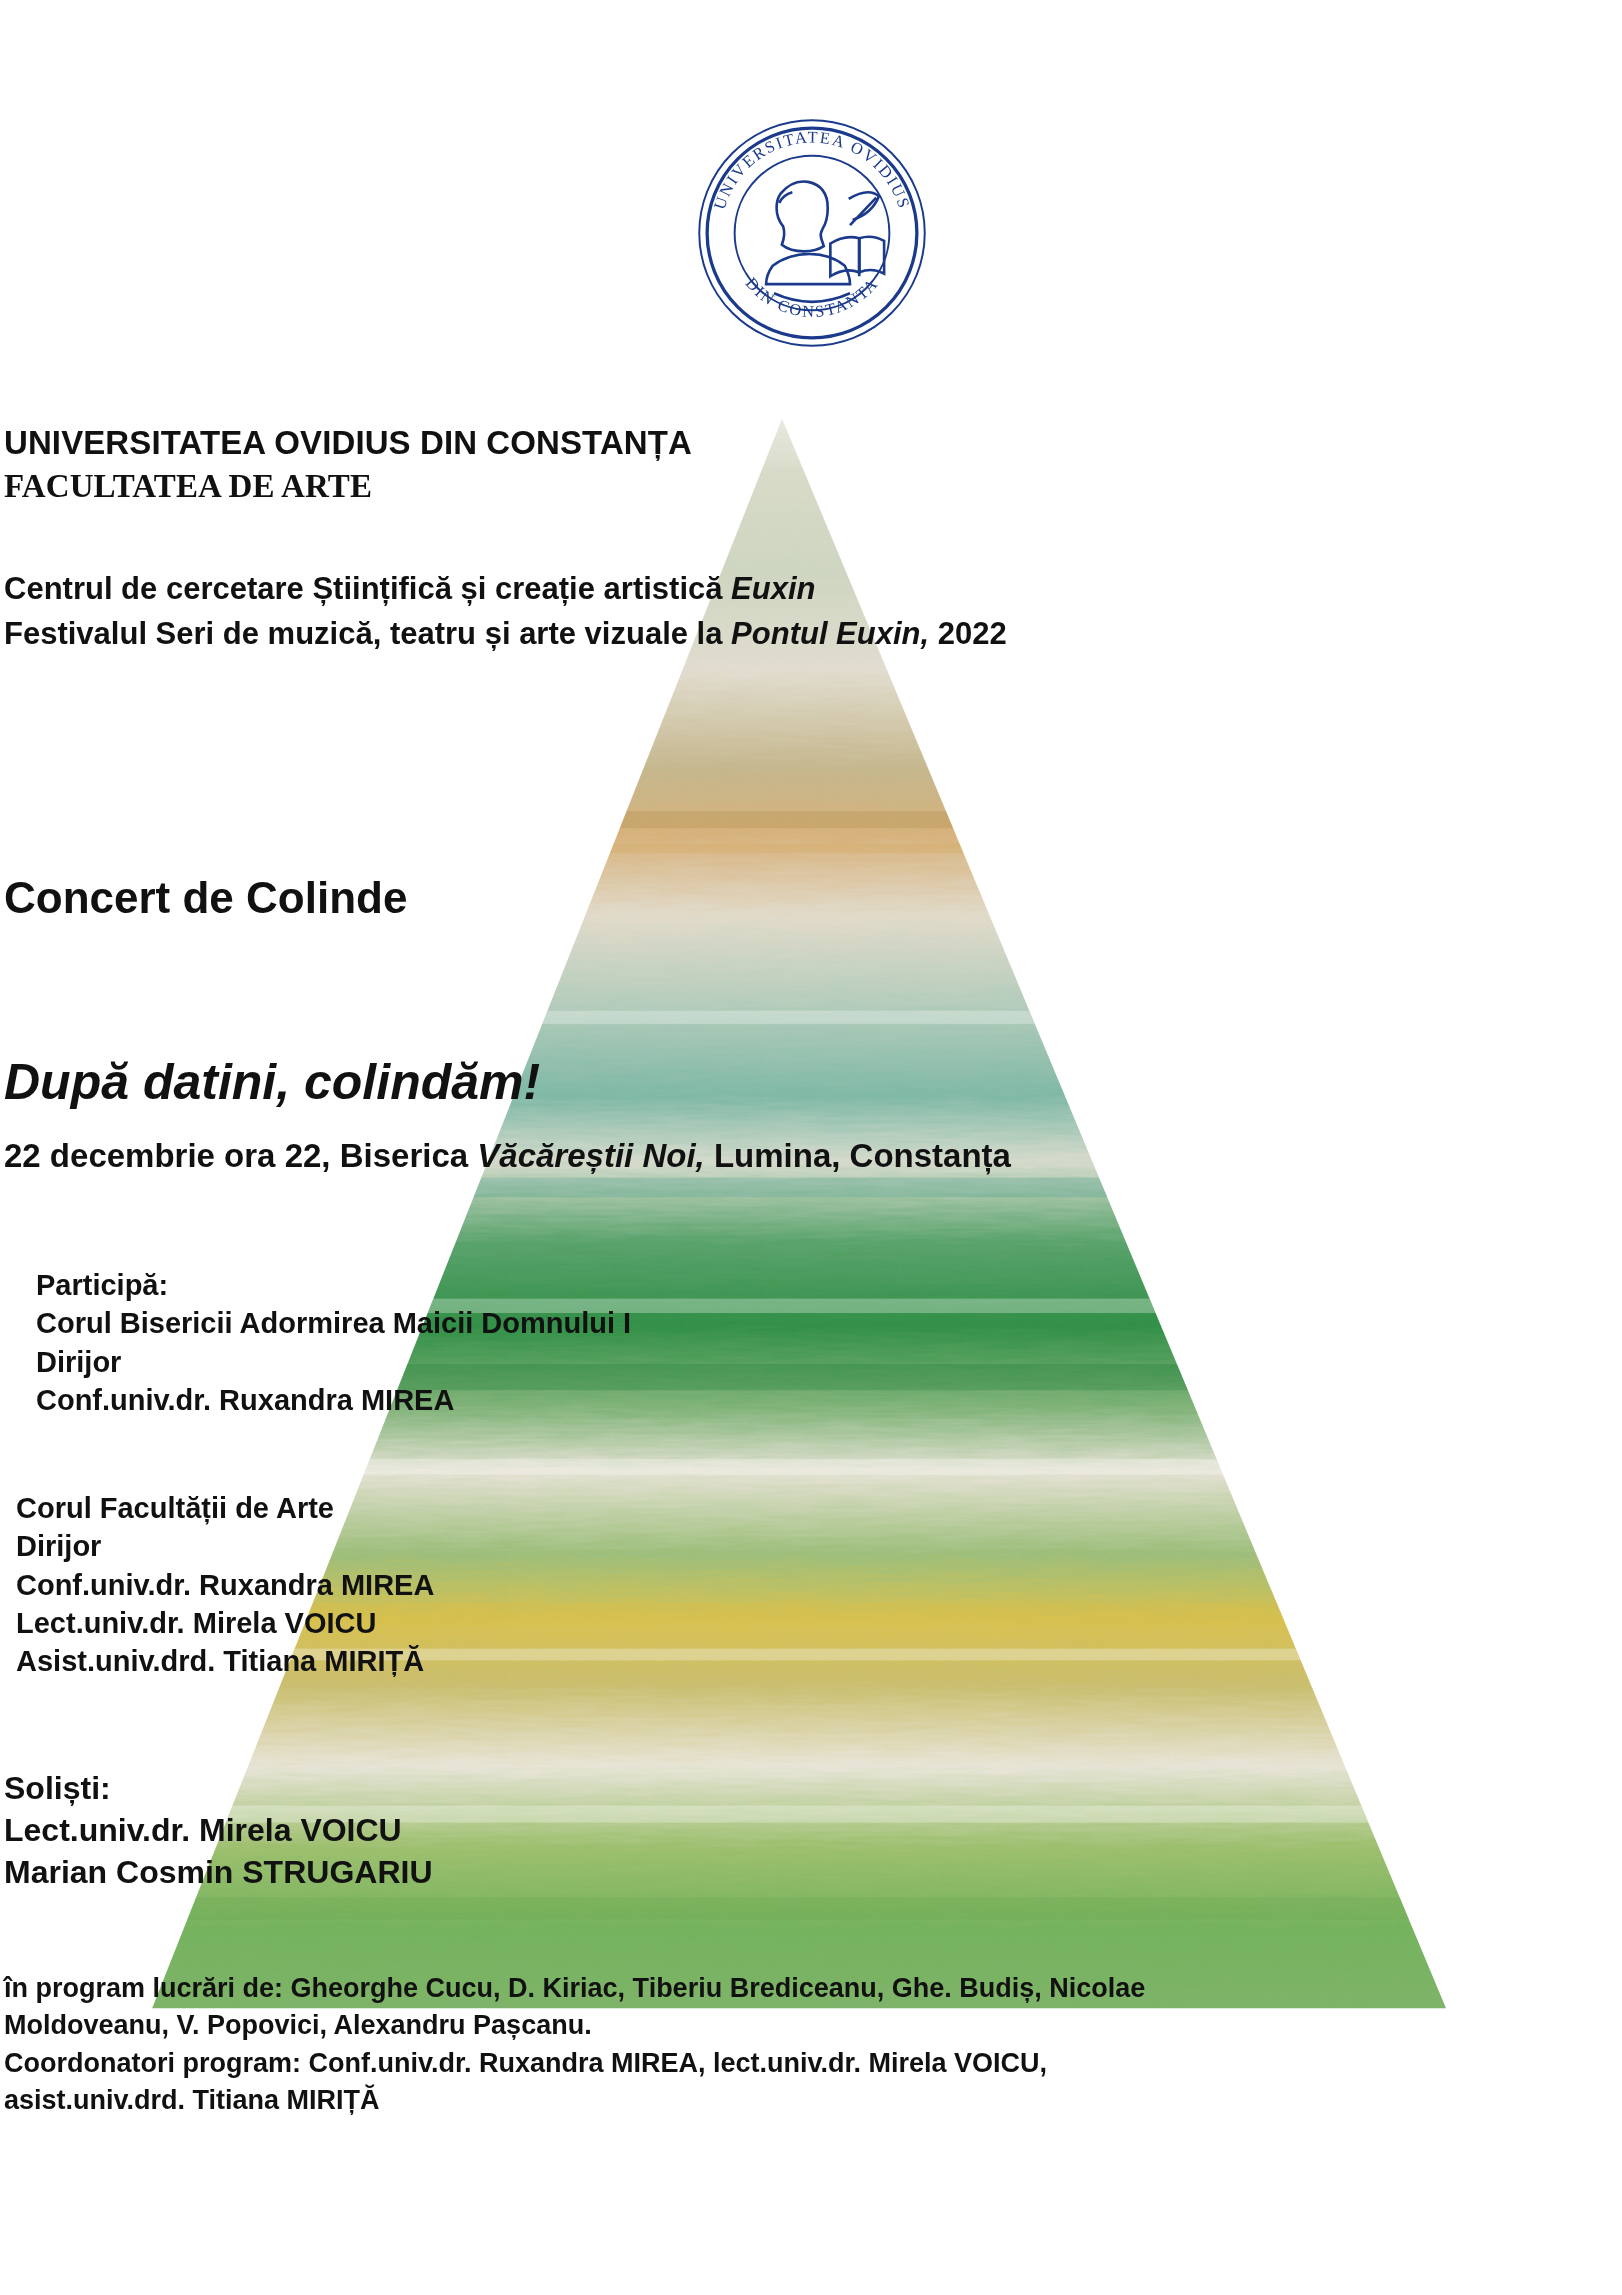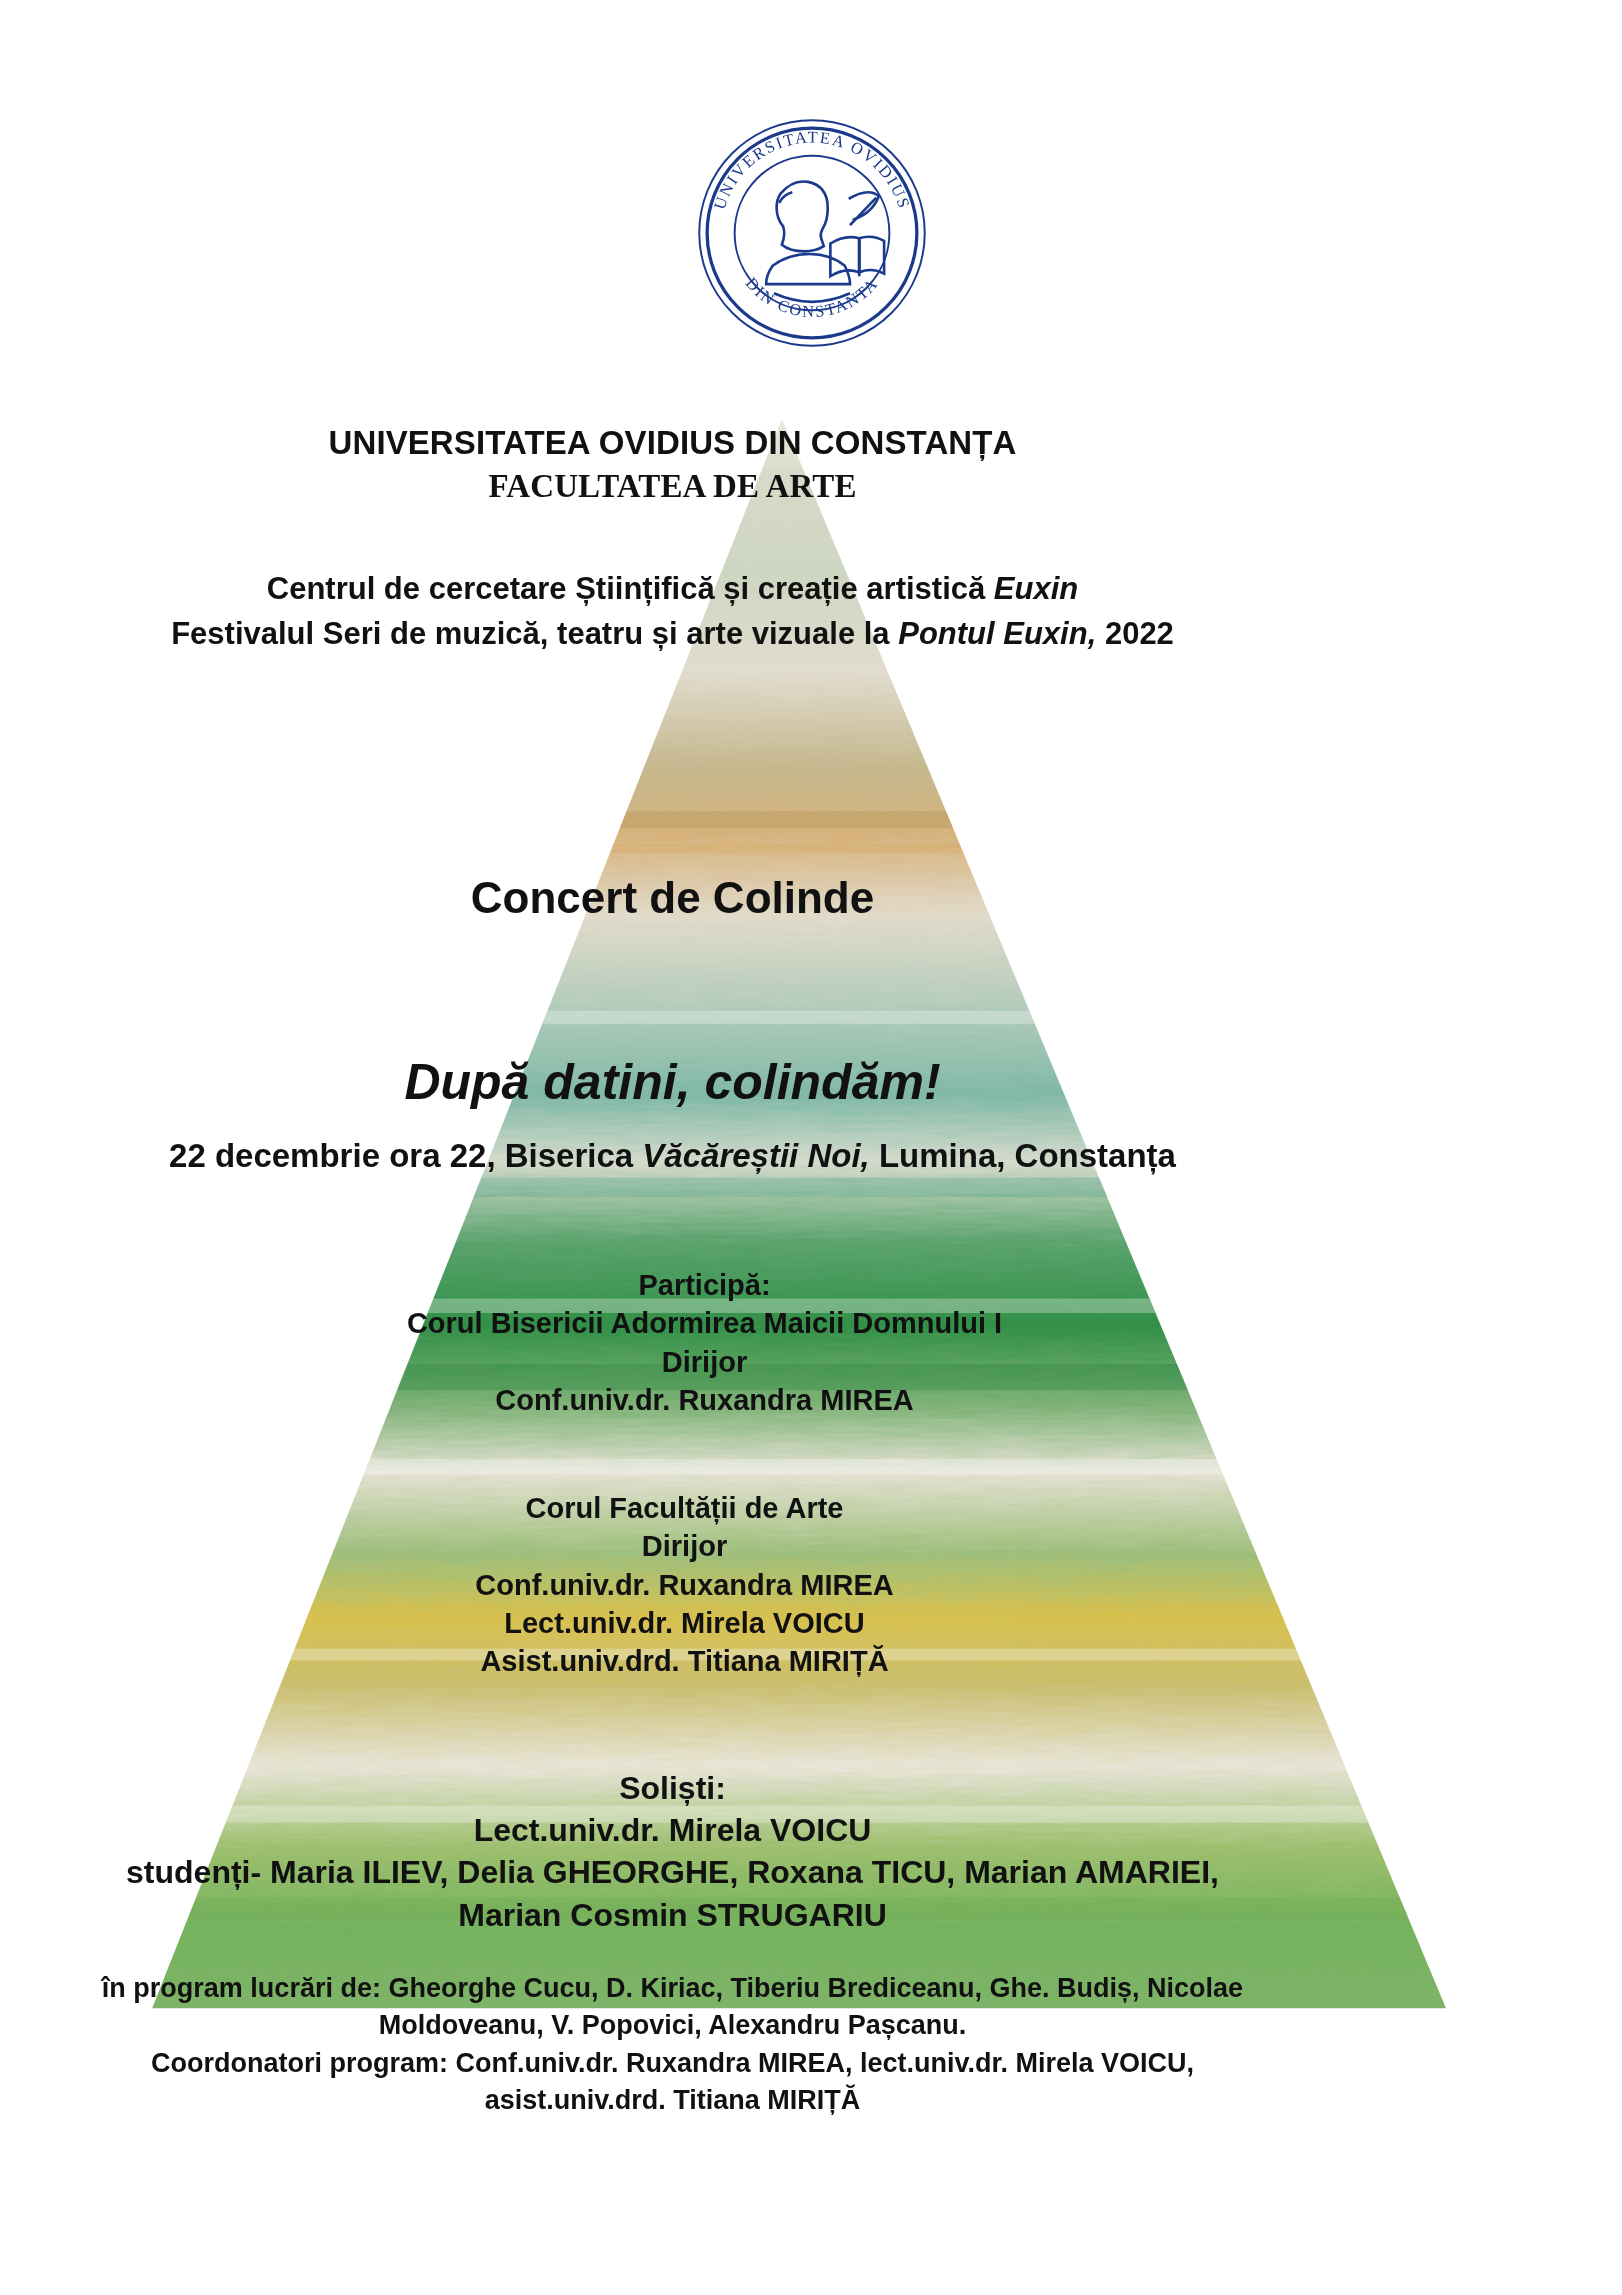--- a/index.html
+++ b/index.html
@@ -32,23 +32,22 @@
     left: 50%;
     top: 115px;
     transform: translateX(-50%);
     width: 236px;
     height: 236px;
   }
 
   
   .txt {
     position: absolute;
-    left: 14px;
+    left: 4px;
     width: 1317px;
-    text-align: center;
     line-height: 1.28;
   }
 
   #header-block {
     top: 422px;
     font-size: 33px;
     font-weight: bold;
     letter-spacing: 0.1px;
   }
   #header-block .line2 { margin-top: 1px; font-family: Liberation Serif, serif; }
@@ -247,21 +246,20 @@
   <div>Corul Facultății de Arte</div>
   <div>Dirijor</div>
   <div>Conf.univ.dr. Ruxandra MIREA</div>
   <div>Lect.univ.dr. Mirela VOICU</div>
   <div>Asist.univ.drd. Titiana MIRIȚĂ</div>
 </div>
 
 <div class="txt" id="solisti-block">
   <div>Soliști:</div>
   <div>Lect.univ.dr. Mirela VOICU</div>
-  <div>studenți- Maria ILIEV, Delia GHEORGHE, Roxana TICU, Marian AMARIEI,</div>
   <div>Marian Cosmin STRUGARIU</div>
 </div>
 
 <div class="txt" id="footer-block">
   <div>în program lucrări de: Gheorghe Cucu, D. Kiriac, Tiberiu Brediceanu, Ghe. Budiș, Nicolae</div>
   <div>Moldoveanu, V. Popovici, Alexandru Pașcanu.</div>
   <div>Coordonatori program: Conf.univ.dr. Ruxandra MIREA, lect.univ.dr. Mirela VOICU,</div>
   <div>asist.univ.drd. Titiana MIRIȚĂ</div>
 </div>
 

